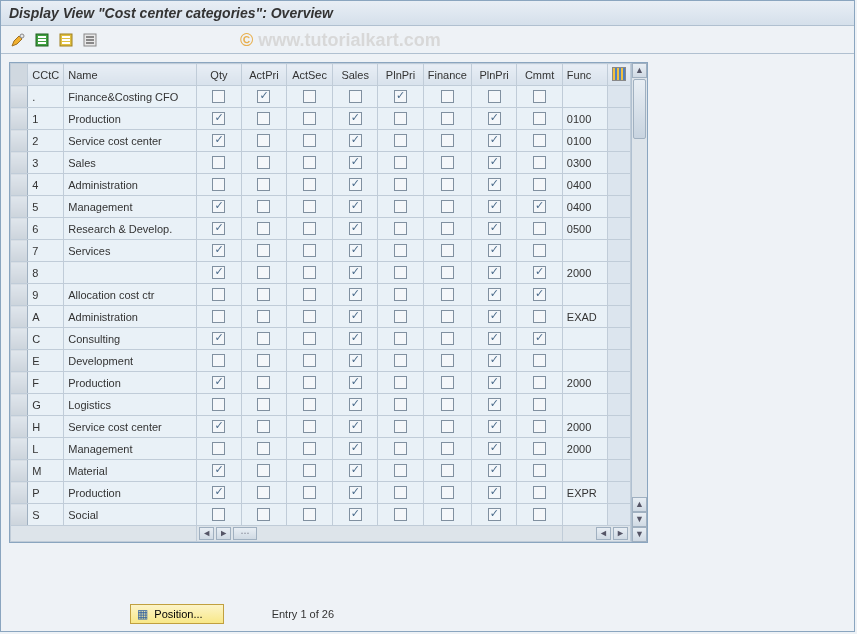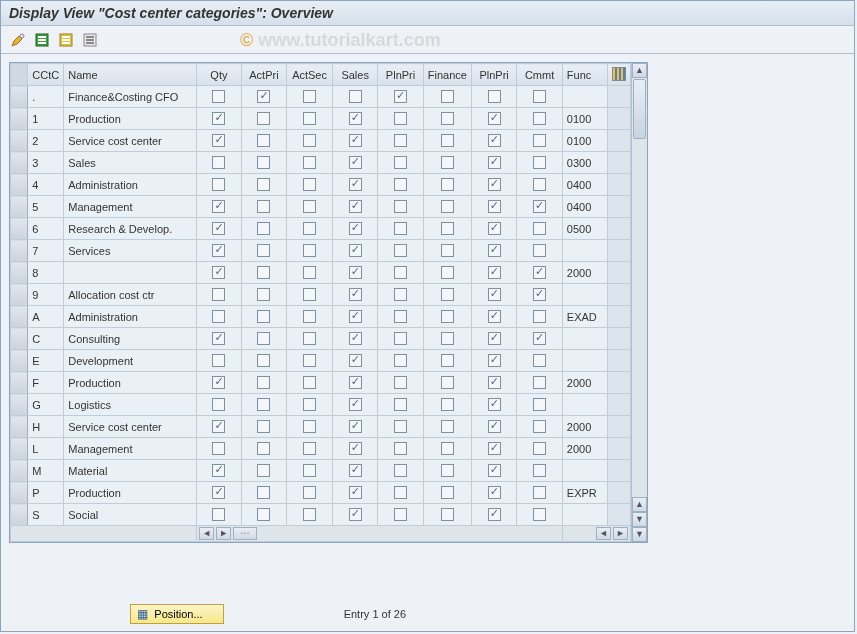--- a/index.html
+++ b/index.html
@@ -183,21 +183,21 @@
     border: 1px solid #c0a040;
     padding: 2px 20px 2px 6px;
     font-size: 11px;
     display: flex;
     align-items: center;
     gap: 6px;
     cursor: pointer;
   }
   .pos-btn .icn { color:#3060a0; font-size:12px;}
   .entry-txt {
-    margin-left: 120px;
+    margin-left: 48px;
     font-size: 11px;
     color: #333;
   }
   .cfg-icon {
     display:inline-block; width:14px;height:14px;
     background: repeating-linear-gradient(90deg,#f0c040,#f0c040 2px,#5080c0 2px,#5080c0 4px);
     border:1px solid #888;
   }
 </style>
 </head>

